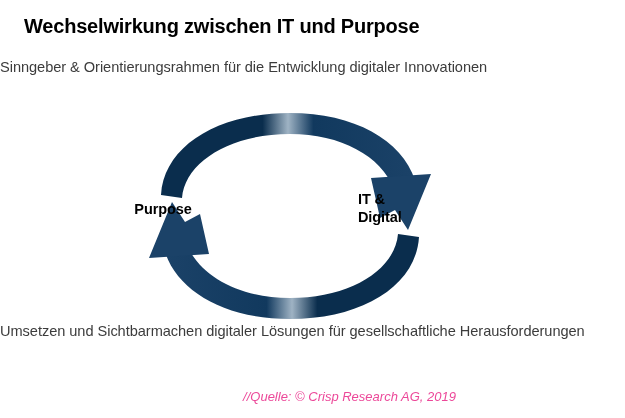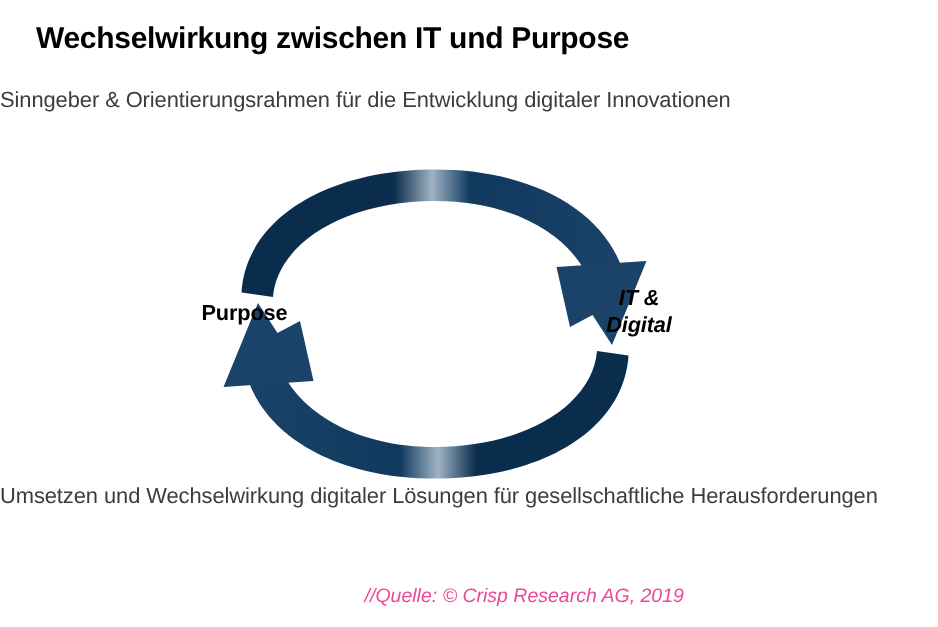--- a/index.html
+++ b/index.html
@@ -83,25 +83,23 @@
     letter-spacing: -0.1px;
     white-space: pre-line;
   }
   #label-purpose {
     left: 118px;
     top: 200px;
     width: 90px;
     text-align: center;
   }
   #label-itdigital {
-    left: 376px;
+    left: 358px;
     top: 190px;
     width: 100px;
-    text-align: center;
-    font-style: italic;
   }
 </style>
 </head>
 <body>
 
 <div id="slide">
 
   <div id="title">Wechselwirkung zwischen IT und Purpose</div>
 
   <div class="caption" id="caption-top">Sinngeber &amp; Orientierungsrahmen für
@@ -154,19 +152,19 @@
         <path d="M 69,154 L 9,158 L 32,102 L 45,122 L 60,114 Z" fill="#1b4268"></path>
       </g>
     </svg>
   </div>
 
   <div class="node-label" id="label-purpose">Purpose</div>
 
   <div class="node-label" id="label-itdigital">IT &amp;
 Digital</div>
 
-  <div class="caption" id="caption-bot">Umsetzen und Wechselwirkung digitaler
+  <div class="caption" id="caption-bot">Umsetzen und Sichtbarmachen digitaler
 Lösungen für gesellschaftliche
 Herausforderungen</div>
 
   <div id="source-line">//Quelle: © Crisp Research AG, 2019</div>
 
 </div>
 
 </body></html>

